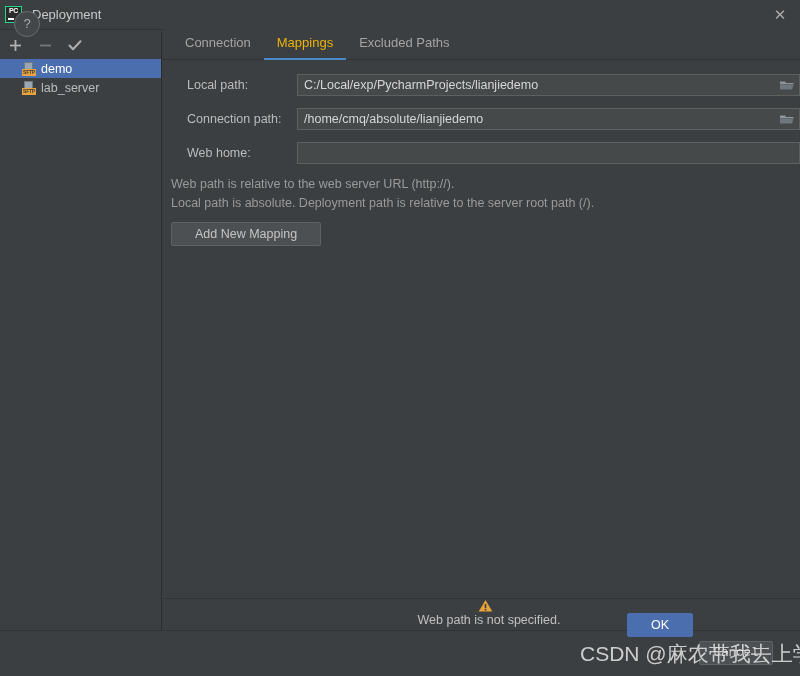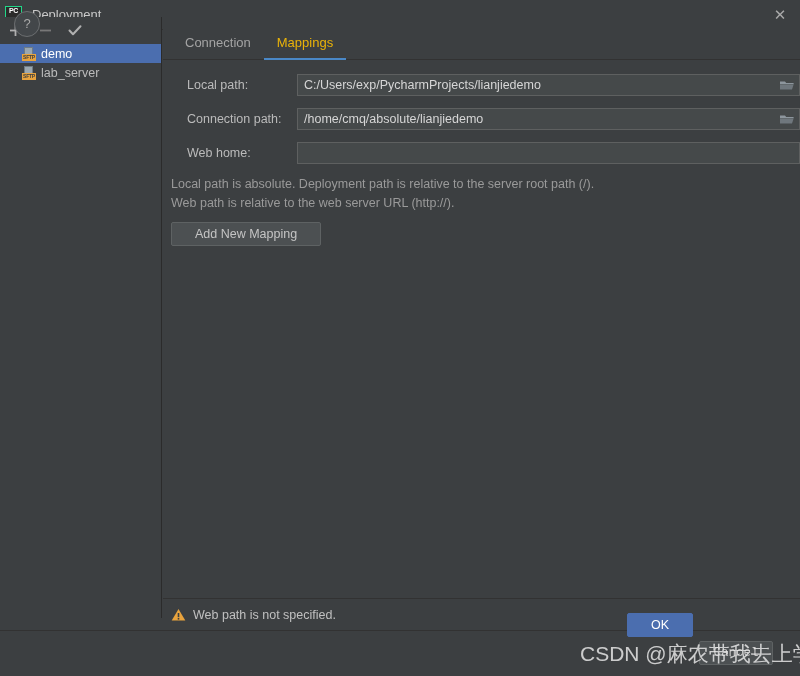--- a/index.html
+++ b/index.html
@@ -66,21 +66,21 @@
     color: #a9a9a9;
     font-size: 15px;
     line-height: 16px;
     text-align: center;
     cursor: pointer;
   }
 
   
   .left-panel {
     position: absolute;
-    left: 0; top: 17px;
+    left: 0; top: 32px;
     width: 162px; height: 601px;
     background: #3c3f41;
     border-right: 1px solid #2b2b2b;
     box-sizing: border-box;
   }
   .lp-toolbar {
     height: 27px;
     display: flex;
     align-items: center;
     padding-left: 6px;
@@ -231,20 +231,21 @@
   .status-row {
     position: absolute;
     left: 0; bottom: 0;
     width: 637px;
     height: 32px;
     display: flex;
     align-items: center;
     padding-left: 8px;
     border-top: 1px solid #323232;
     box-sizing: border-box;
+    flex-direction: column;
   }
   .warn-icon { width: 15px; height: 14px; flex: none; }
   .status-text {
     margin-left: 7px;
     font-size: 12.5px;
     color: #c0c0c0;
   }
 
   
   .footer {
@@ -354,28 +355,29 @@
       <span>lab_server</span>
     </div>
   </div>
 </div>
 
 <div class="right-panel">
 
   <div class="tabs">
     <div class="tab">Connection</div>
     <div class="tab active">Mappings</div>
+    <div class="tab">Excluded Paths</div>
   </div>
 
   <div class="form">
 
     <div class="form-row">
       <div class="form-label">Local path:</div>
       <div class="field">
-        <span class="value">C:/Users/exp/PycharmProjects/lianjiedemo</span>
+        <span class="value">C:/Local/exp/PycharmProjects/lianjiedemo</span>
         <span class="browse-icon">
           <svg width="16" height="15" viewBox="0 0 16 15" aria-hidden="true">
             <path d="M1 3.5 L6 3.5 L7.2 5 L14.6 5 L14.6 6.2 L1 6.2 Z" fill="#8d969d"></path>
             <path d="M1 6.6 L14.6 6.6 L13 11.6 L1 11.6 Z" fill="#6f777d"></path>
           </svg>
         </span>
       </div>
     </div>
 
     <div class="form-row">
@@ -391,22 +393,22 @@
       </div>
     </div>
 
     <div class="form-row">
       <div class="form-label">Web home:</div>
       <div class="field">
         <span class="value"></span>
       </div>
     </div>
 
+    <div class="hint">Web path is relative to the web server URL (http://).</div>
     <div class="hint">Local path is absolute. Deployment path is relative to the server root path (/).</div>
-    <div class="hint">Web path is relative to the web server URL (http://).</div>
 
     <button class="add-btn">Add New Mapping</button>
   </div>
 
   <div class="status-row">
     <span class="warn-icon">
       <svg width="15" height="14" viewBox="0 0 15 14" aria-hidden="true">
         <path d="M7.5 1 L14.3 12.6 L0.7 12.6 Z" fill="#e8a33d"></path>
         <rect x="6.7" y="5" width="1.6" height="4.2" fill="#3c3f41"></rect>
         <rect x="6.7" y="10" width="1.6" height="1.6" fill="#3c3f41"></rect>

